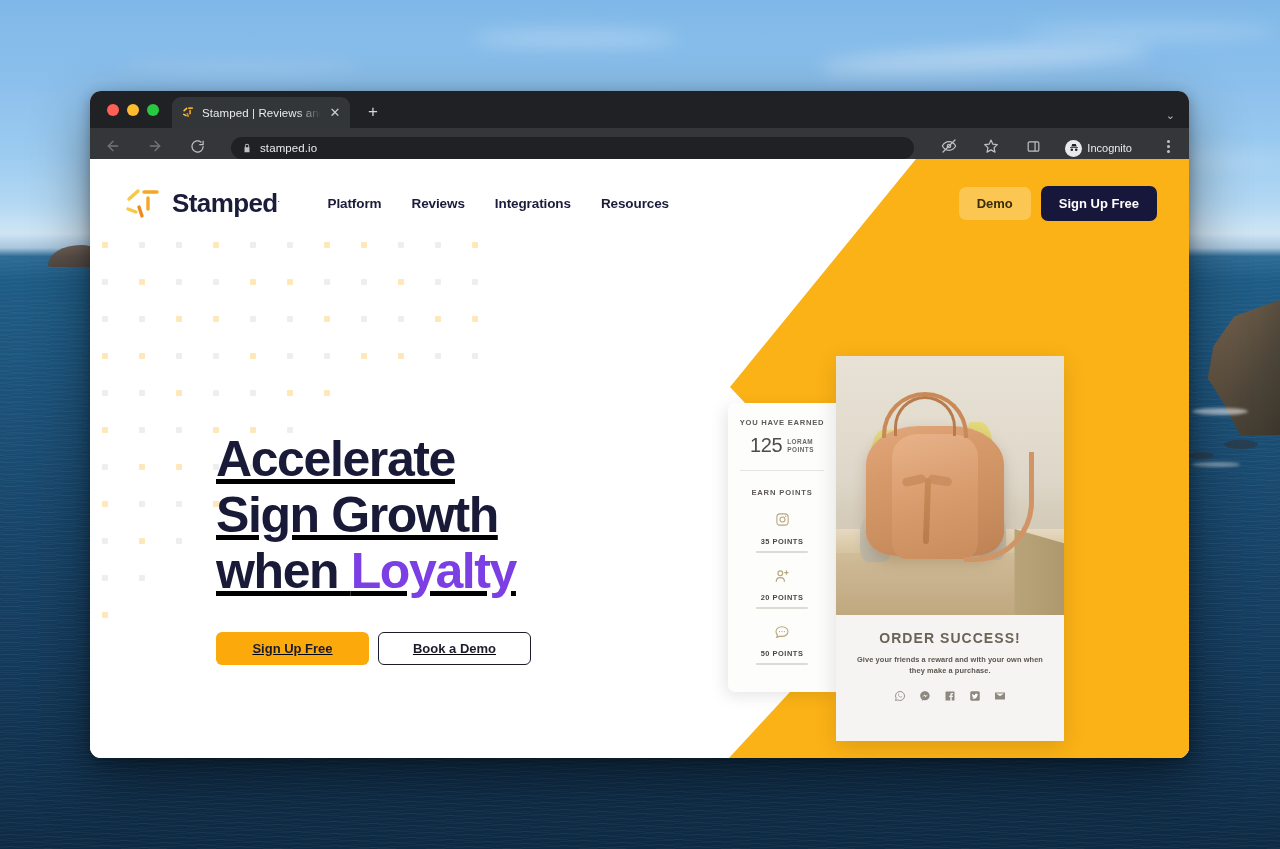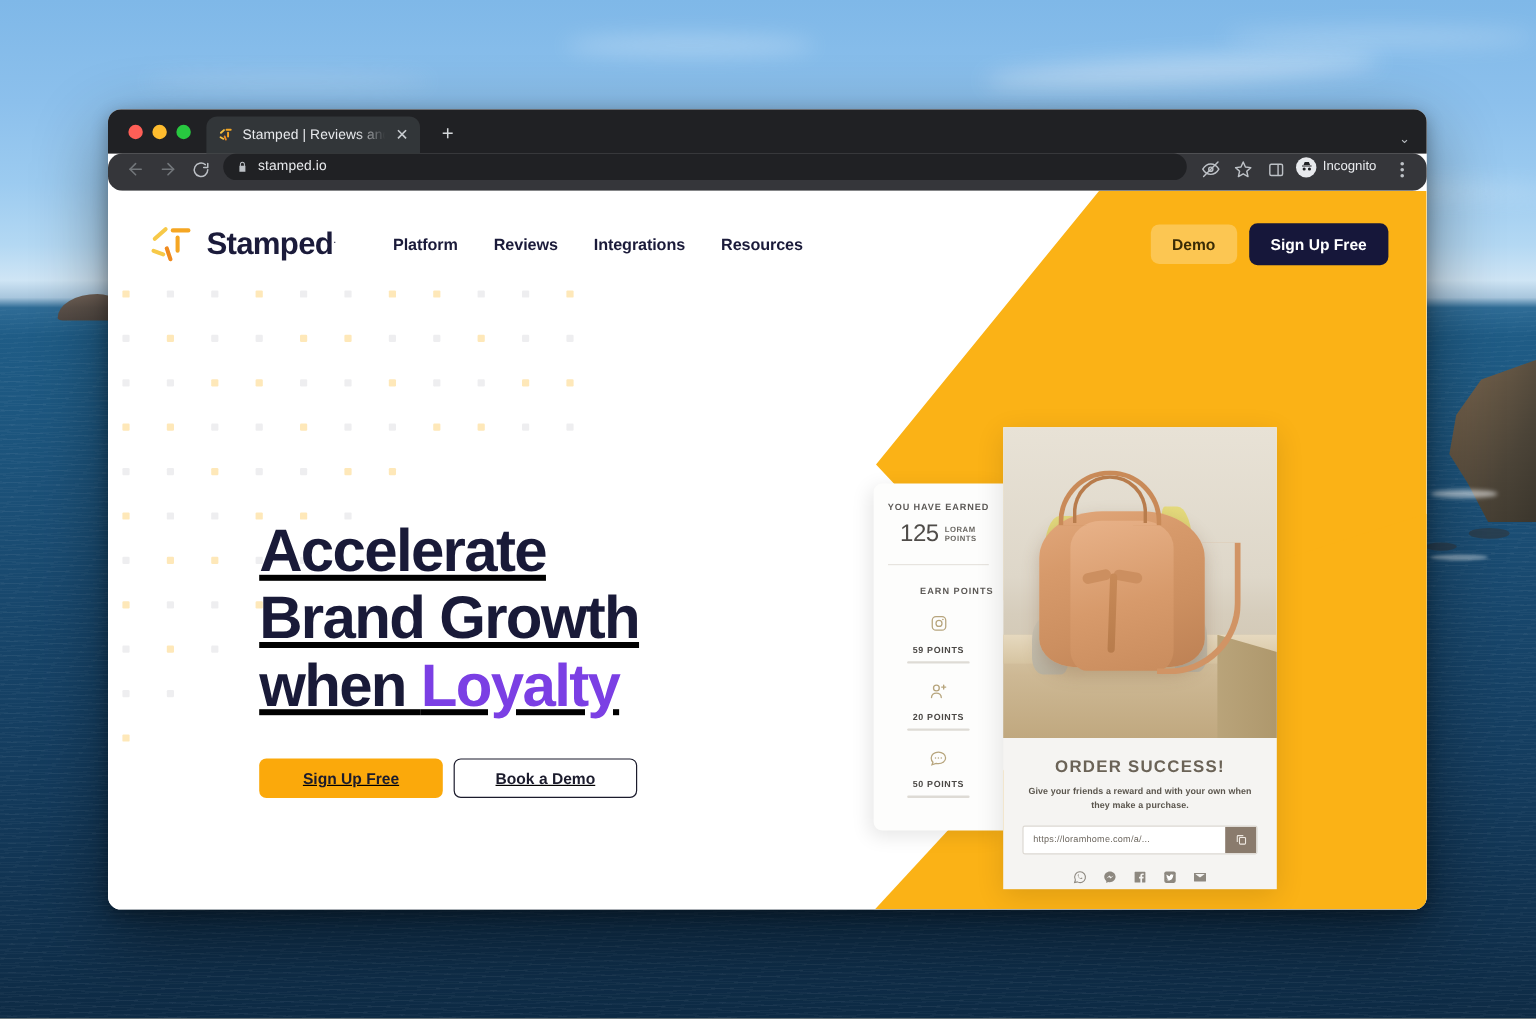--- a/index.html
+++ b/index.html
@@ -106,22 +106,22 @@
   .newtab {
     position: absolute; left: 272px; bottom: 5px; width: 22px; height: 22px;
     color: #d4d7da; display: flex; align-items: center; justify-content: center;
     font-size: 17px; font-weight: 300;
   }
   .win-chevron {
     position: absolute; right: 14px; bottom: 6px; color: #b9bdc1; font-size: 11px;
   }
 
   .toolbar {
-    height: 31px; background: #35363a; display: flex; align-items: flex-start;
-    padding: 0 10px; gap: 1px; border-radius: 12px;
+    height: 31px; background: #35363a; display: flex; align-items: flex-end;
+    padding: 0 10px; gap: 16px;
   }
   .tb-icon {
     width: 26px; height: 26px; display: flex; align-items: center;
     justify-content: center; color: #bdc1c6; flex: 0 0 auto;
   }
   .tb-icon.dim { color: #72767a; }
   .omnibox {
     flex: 1; height: 22px; background: #202124; border-radius: 11px;
     display: flex; align-items: center; padding: 0 11px; gap: 8px;
     margin: 0 6px 0 5px; max-width: 100%;
@@ -242,21 +242,21 @@
     justify-content: center; gap: 5px;
   }
   .pc-num { font-size: 20px; color: #4f4c49; font-weight: 400; letter-spacing: -.4px;}
   .pc-unit {
     font-size: 6.4px; font-weight: 700; color: #6a6762; line-height: 1.25;
     letter-spacing: .5px; text-align: left;
   }
   .pc-div { height: 1px; background: #e7e4df; margin: 13px 4px 0; }
   .pc-earn {
     margin-top: 17px; font-size: 7.6px; font-weight: 700;
-    color: #5d5a57; letter-spacing: .85px; text-align: right;
+    color: #5d5a57; letter-spacing: .85px;
   }
   .pc-row { margin-top: 14px; }
   .pc-icon {
     width: 17px; height: 17px; margin: 0 auto; color: #b7a57d;
     display: flex; align-items: center; justify-content: center;
   }
   .pc-pts {
     margin-top: 9px; font-size: 7.4px; font-weight: 700;
     color: #4a4744; letter-spacing: .55px;
   }
@@ -590,21 +590,21 @@
 
         <div class="header-right">
           <button class="btn-login">Demo</button>
           <button class="btn-signup-top">Sign Up Free</button>
         </div>
       </div>
 
       <div class="hero">
         <h1>
           <span>Accelerate</span><br>
-          <span>Brand Growth</span><br>
+          <span>Sign Growth</span><br>
           <span>when </span><span class="accent">Loyalty</span>
         </h1>
         <div class="hero-cta">
           <button class="btn-signup-hero">Sign Up Free</button>
           <button class="btn-demo">Book a Demo</button>
         </div>
       </div>
 
       <div class="points-card">
         <div class="pc-title">YOU HAVE EARNED</div>
@@ -619,21 +619,21 @@
         <div class="pc-earn">EARN POINTS</div>
 
         <div class="pc-row">
           <div class="pc-icon">
             <svg viewBox="0 0 24 24" width="15" height="15" fill="none" stroke="currentColor" stroke-width="1.7">
                 <rect x="3" y="3" width="18" height="18" rx="5"></rect>
                 <circle cx="12" cy="12" r="4"></circle>
                 <circle cx="17.2" cy="6.8" r="1.1" fill="currentColor" stroke="none"></circle>
               </svg>
           </div>
-          <div class="pc-pts">59 POINTS</div>
+          <div class="pc-pts">35 POINTS</div>
           <div class="pc-bar"></div>
         </div>
 
         <div class="pc-row">
           <div class="pc-icon">
             <svg viewBox="0 0 24 24" width="16" height="16" fill="none" stroke="currentColor" stroke-width="1.7" stroke-linecap="round">
                 <circle cx="9.5" cy="8" r="3.6"></circle>
                 <path d="M3.4 20c0-3.4 2.7-5.6 6.1-5.6s6.1 2.2 6.1 5.6"></path>
                 <line x1="18.6" y1="4.4" x2="18.6" y2="9.4"></line>
                 <line x1="16.1" y1="6.9" x2="21.1" y2="6.9"></line>
@@ -673,29 +673,20 @@
           <div class="bag-handle2"></div>
           <div class="bag-bow-l"></div>
           <div class="bag-bow-r"></div>
           <div class="bag-tie"></div>
         </div>
 
         <div class="prod-body">
           <div class="prod-title">ORDER SUCCESS!</div>
           <div class="prod-sub">Give your friends a reward and with your own when they make a purchase.</div>
 
-          <div class="prod-input-row">
-            <div class="prod-input">https://loramhome.com/a/...</div>
-            <div class="prod-copy">
-              <svg viewBox="0 0 24 24" width="11" height="11" fill="none" stroke="currentColor" stroke-width="2">
-                  <rect x="8.5" y="8.5" width="11" height="12" rx="1.6"></rect>
-                  <path d="M15.5 5.2H5.8A1.3 1.3 0 0 0 4.5 6.5v10"></path>
-                </svg>
-            </div>
-          </div>
 
           <div class="prod-socials">
             <span class="soc">
               <svg viewBox="0 0 24 24" width="12" height="12" fill="none" stroke="currentColor" stroke-width="1.8">
                   <path d="M12 3a9 9 0 0 0-7.7 13.6L3 21l4.6-1.2A9 9 0 1 0 12 3z"></path>
                   <path d="M9 9.2c.3 2.4 2.3 4.4 4.7 4.7l.9-1.3 1.6.8c-.3 1.2-1.5 1.7-2.6 1.5-2.6-.5-4.8-2.7-5.3-5.3-.2-1.1.3-2.3 1.5-2.6l.8 1.6z" fill="currentColor" stroke="none"></path>
                 </svg>
             </span>
             <span class="soc">
               <svg viewBox="0 0 24 24" width="12" height="12" fill="currentColor">

